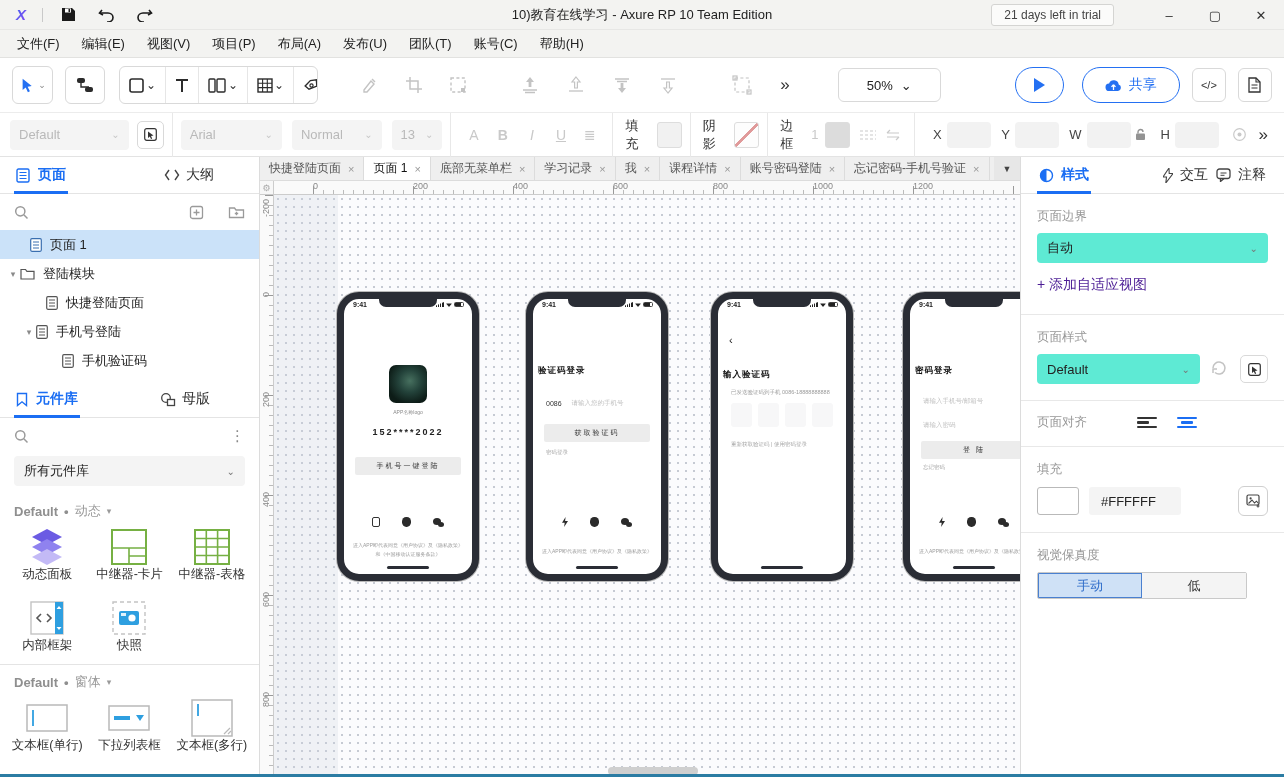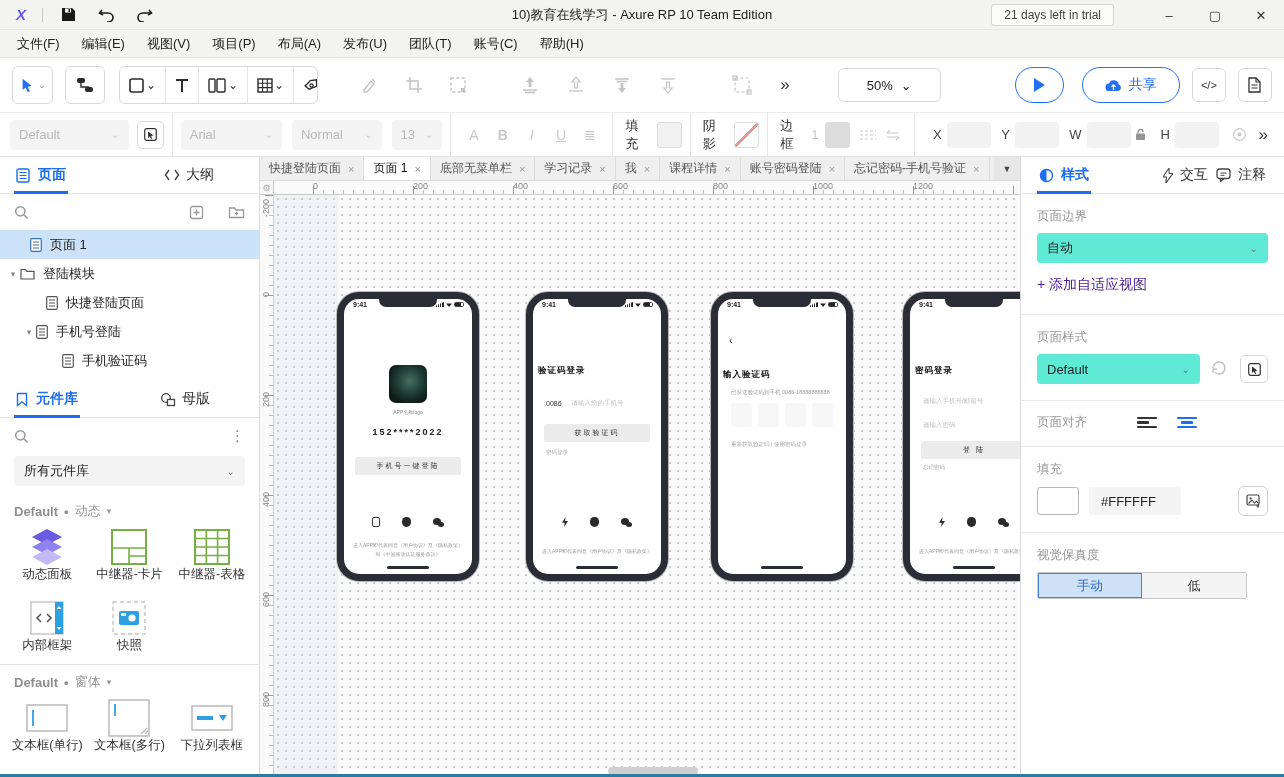--- a/index.html
+++ b/index.html
@@ -612,37 +612,37 @@
         <span class="wicon">
           <svg width="42" height="28" viewBox="0 0 42 28">
               <rect x="1" y="1" width="40" height="26" fill="#fff" stroke="#b9b9b9" stroke-width="1.5"></rect>
               <path d="M7 6 v16" stroke="#2e9fe0" stroke-width="1.8"></path>
             </svg>
         </span>
         <span>文本框(单行)</span>
       </div>
       <div class="widget">
         <span class="wicon">
+          <svg width="42" height="26" viewBox="0 0 42 26">
+              <rect x="1" y="1" width="40" height="24" fill="#fff" stroke="#b9b9b9" stroke-width="1.5"></rect>
+              <rect x="6" y="11" width="16" height="4" fill="#2e9fe0"></rect>
+              <path d="M32 10 l4 6 4 -6Z" fill="#2e9fe0" transform="translate(-4 0)"></path>
+            </svg>
+        </span>
+        <span>下拉列表框</span>
+      </div>
+      <div class="widget">
+        <span class="wicon">
           <svg width="42" height="38" viewBox="0 0 42 38">
               <rect x="1" y="1" width="40" height="36" fill="#fff" stroke="#b9b9b9" stroke-width="1.5"></rect>
               <path d="M7 5 v12" stroke="#2e9fe0" stroke-width="1.8"></path>
               <path d="M33 35 l6 -6 M37 35 l3 -3" stroke="#b9b9b9" stroke-width="1.2"></path>
             </svg>
         </span>
         <span>文本框(多行)</span>
-      </div>
-      <div class="widget">
-        <span class="wicon">
-          <svg width="42" height="26" viewBox="0 0 42 26">
-              <rect x="1" y="1" width="40" height="24" fill="#fff" stroke="#b9b9b9" stroke-width="1.5"></rect>
-              <rect x="6" y="11" width="16" height="4" fill="#2e9fe0"></rect>
-              <path d="M32 10 l4 6 4 -6Z" fill="#2e9fe0" transform="translate(-4 0)"></path>
-            </svg>
-        </span>
-        <span>下拉列表框</span>
       </div>
 
     </div>
   </div>
 
   <div class="canvas-area">
 
     <div class="doc-tabs">
       <span class="dtab">
         <span>快捷登陆页面</span>

